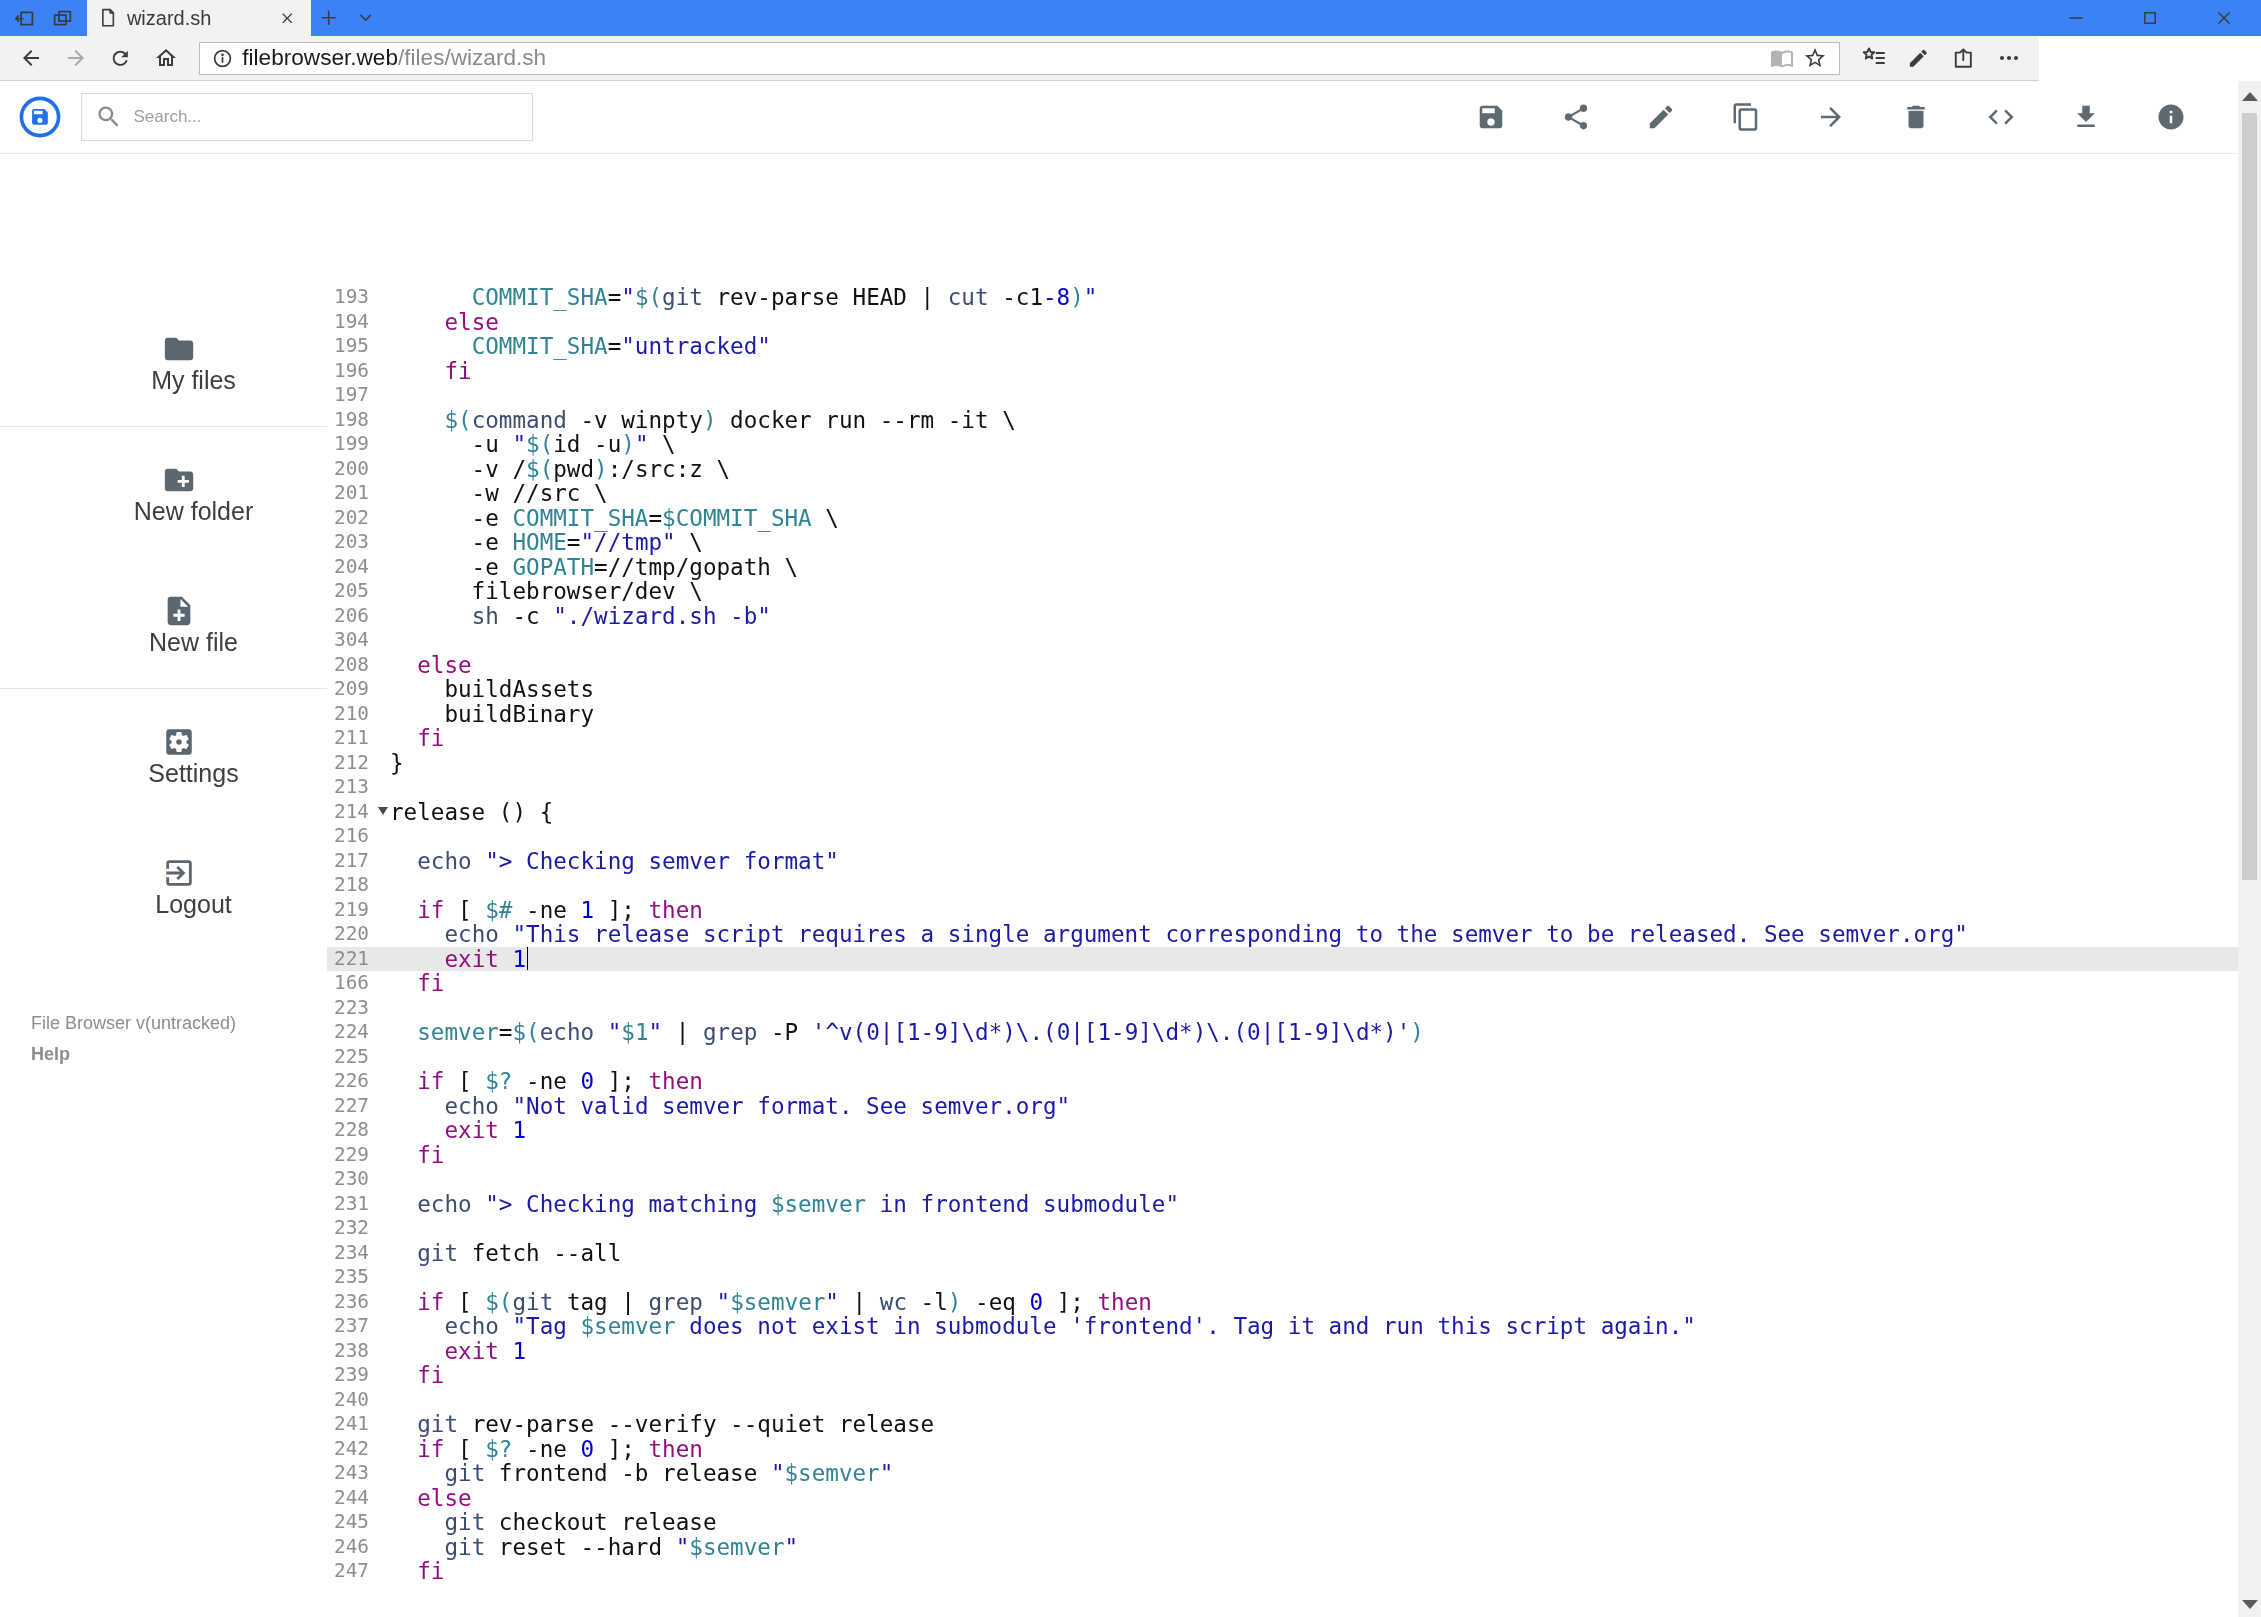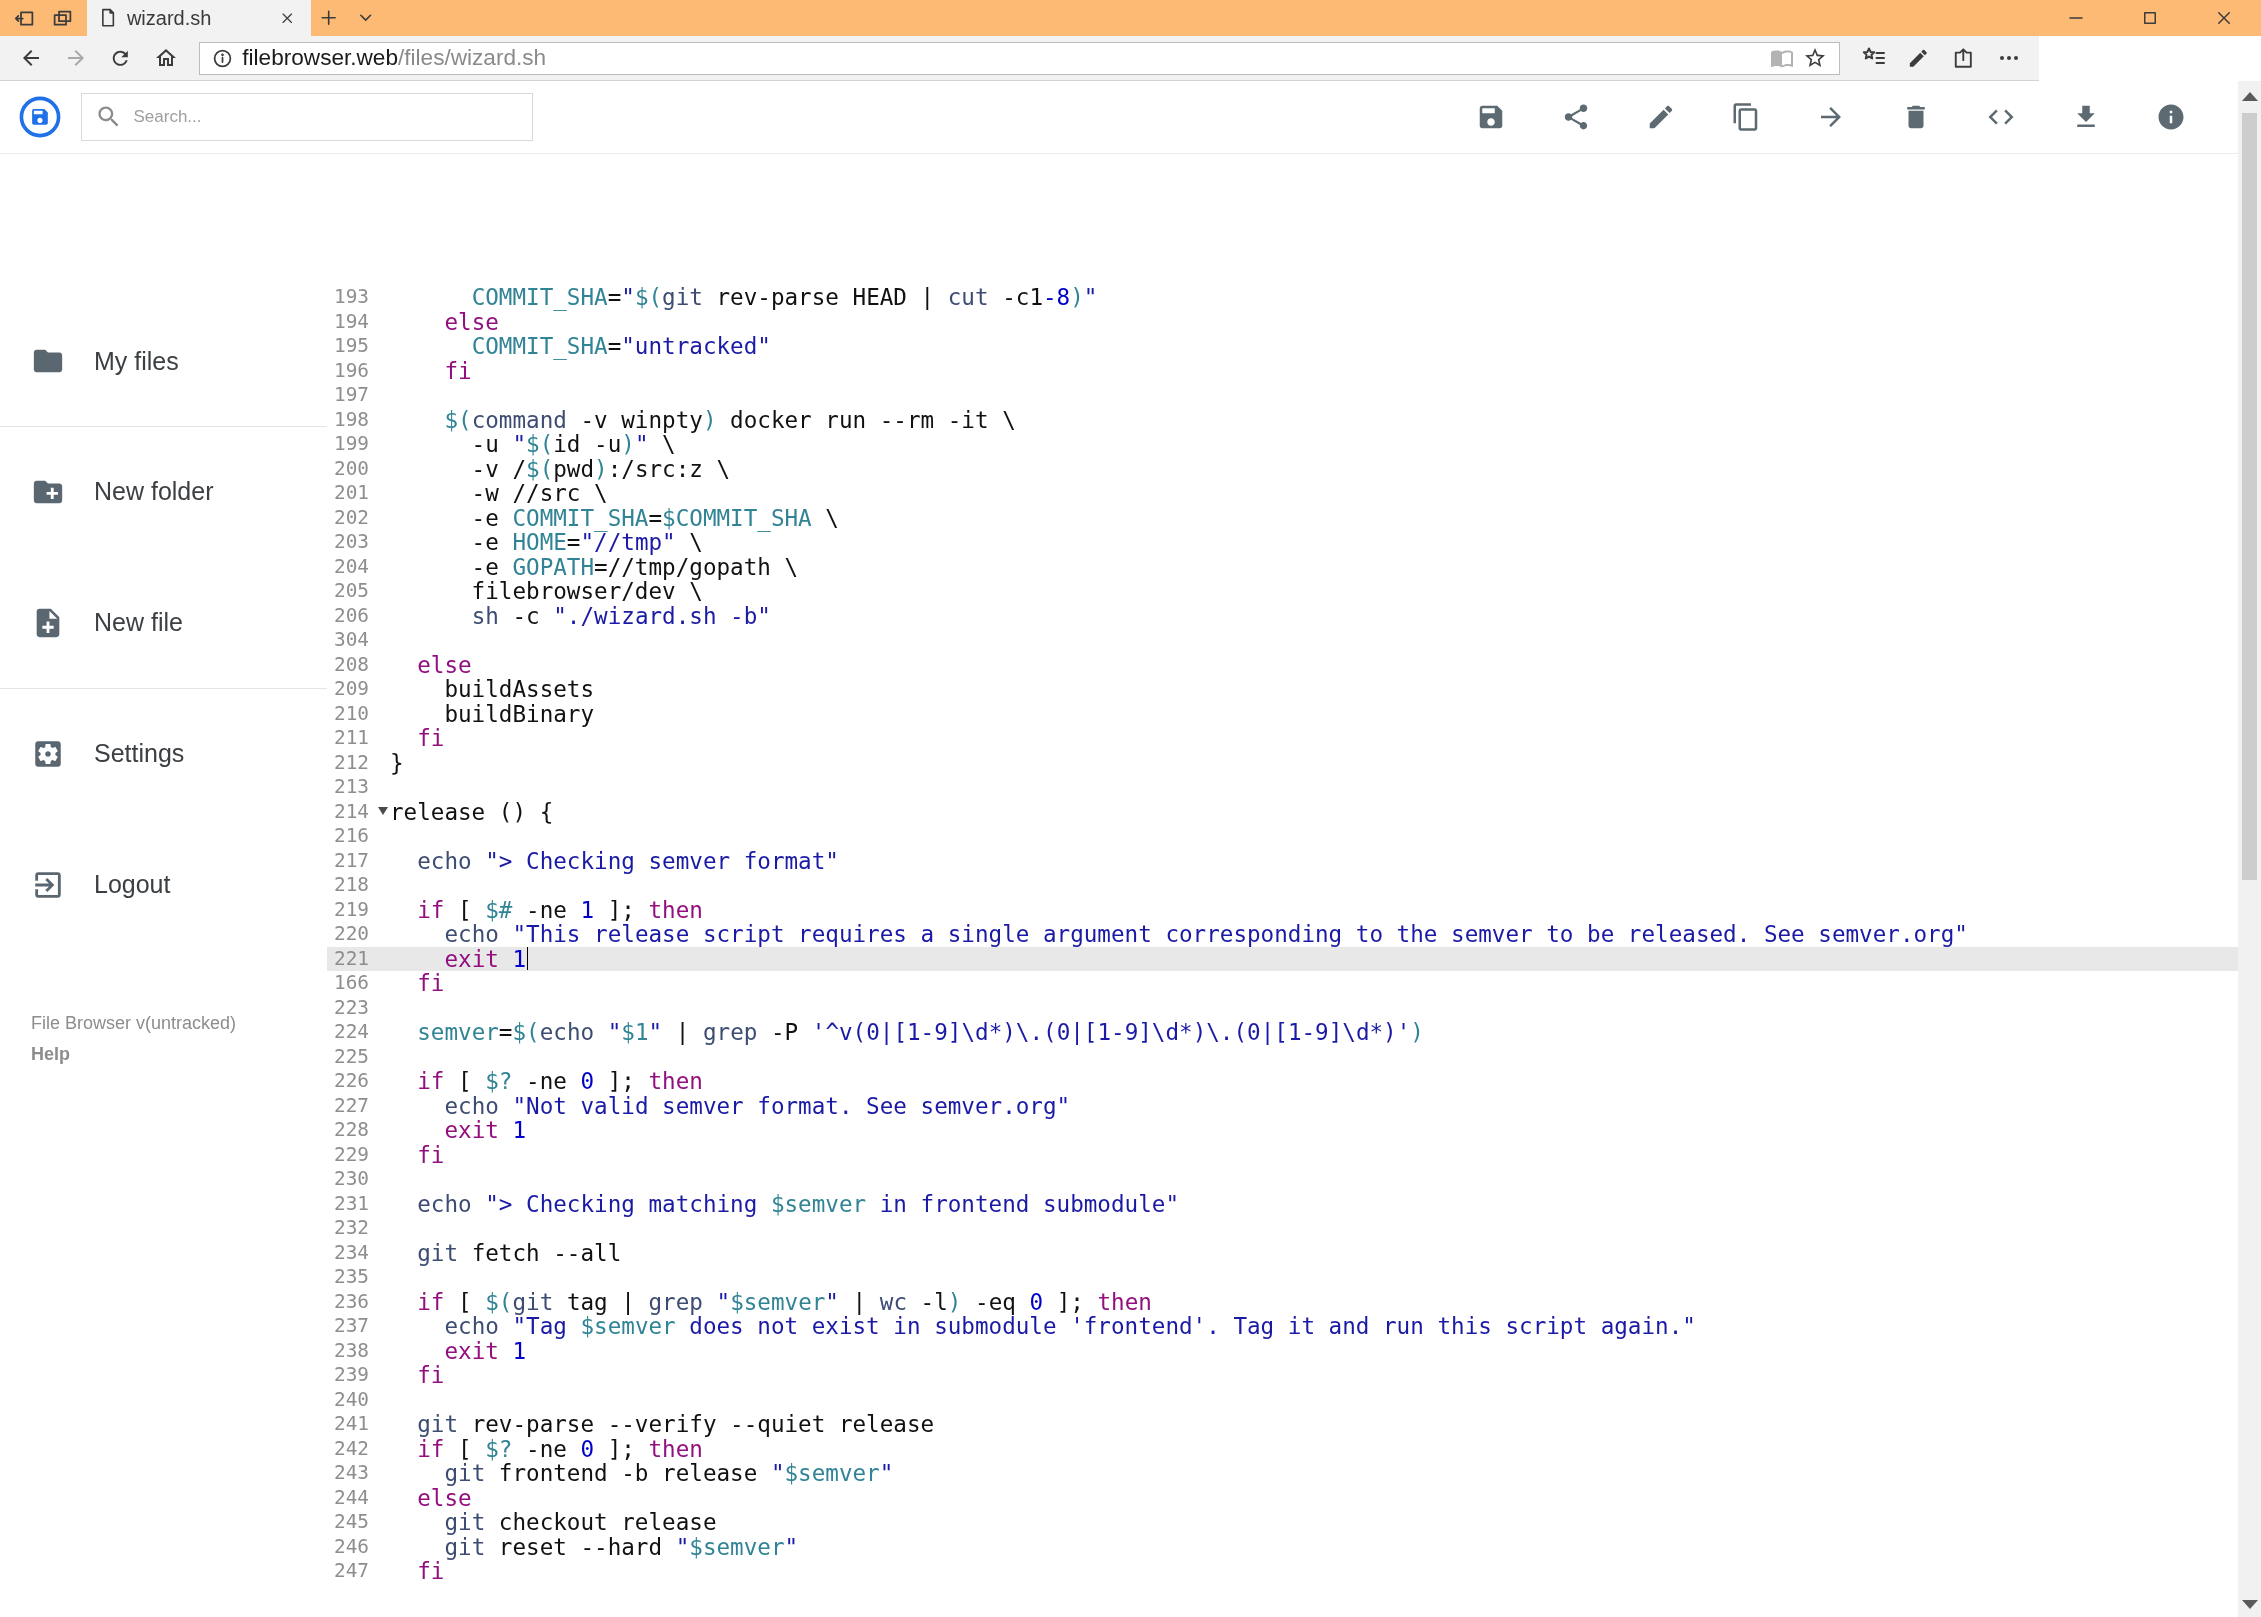--- a/index.html
+++ b/index.html
@@ -1,21 +1,21 @@
 <!DOCTYPE html>
 <html style="font-size:13px"><head>
 <meta charset="utf-8">
 <title>wizard.sh</title>
 <style>
   *{margin:0;padding:0;box-sizing:border-box;}
   html,body{width:2261px;height:1617px;overflow:hidden;}
   body{position:relative;font-family:"Liberation Sans",sans-serif;background:#fff;}
 
   
-  .tabbar{position:absolute;top:0;left:0;width:2261px;height:36px;background:#fdba74;display:flex;align-items:stretch;}
+  .tabbar{position:absolute;top:0;left:0;width:2261px;height:36px;background:#3b82f6;display:flex;align-items:stretch;}
   .tab-left-icons{display:flex;align-items:center;gap:6.5px;padding:0 8px;}
   .chrome-btn{border:none;background:transparent;display:flex;align-items:center;justify-content:center;cursor:pointer;}
   .tab-left-icons .chrome-btn{width:32px;height:36px;}
   .tab{width:224px;background:#f2f2f2;display:flex;align-items:center;gap:9.7px;padding:0 11.3px;cursor:pointer;}
   .tab-title{flex:1;font-size:20px;color:#3a3a3a;white-space:nowrap;overflow:hidden;}
   .tab-close{width:24px;height:24px;}
   .newtab-btn,.tabpreview-btn{width:37px;height:36px;}
   .tabbar-spacer{flex:1;}
   .win-btn{width:74px;height:36px;}
 
@@ -37,21 +37,21 @@
   .searchbox{width:452px;height:48px;margin-left:19.4px;border:0.8px solid #d9d9d9;background:#fff;display:flex;align-items:center;padding:0 13px;gap:11.3px;}
   .searchbox input{flex:1;border:none;outline:none;background:transparent;font-family:"Liberation Sans",sans-serif;font-size:17px;color:#333;}
   .searchbox input::placeholder{color:#9e9e9e;}
   .header-spacer{flex:1;}
   .toolbar{display:flex;align-items:center;gap:48px;padding-right:50px;}
   .tool-btn{width:37px;height:37px;border:none;background:transparent;display:flex;align-items:center;justify-content:center;cursor:pointer;}
   .tool-btn svg{width:30px;height:30px;fill:#5d6a71;}
 
   
   .sidebar{position:absolute;top:73px;left:0;width:327px;height:1464px;background:#fff;padding-top:178px;}
-  .side-item{height:58px;display:flex;align-items:center;padding-left:31px;cursor:pointer;}
+  .side-item{height:58px;display:flex;align-items:center;padding-left:31px;cursor:pointer;flex-direction:column;}
   .side-item.mb{margin-bottom:73px;}
   .side-item svg{width:34px;height:34px;fill:#5b6770;flex:0 0 auto;}
   .side-label{margin-left:29px;font-size:25px;color:#3c4043;}
   .side-divider{height:0.8px;background:#e4e4e4;margin:36px 0;}
   .side-footer{margin-top:94px;padding-left:31px;font-size:18px;color:#8d8d8d;line-height:31px;}
   .side-footer .help{cursor:pointer;font-weight:bold;}
 
   
   .editor{position:absolute;top:73px;left:327px;width:1912px;height:1464px;background:#fff;padding-top:131px;overflow:hidden;}
   .crow{display:flex;height:24.5px;white-space:pre;}

